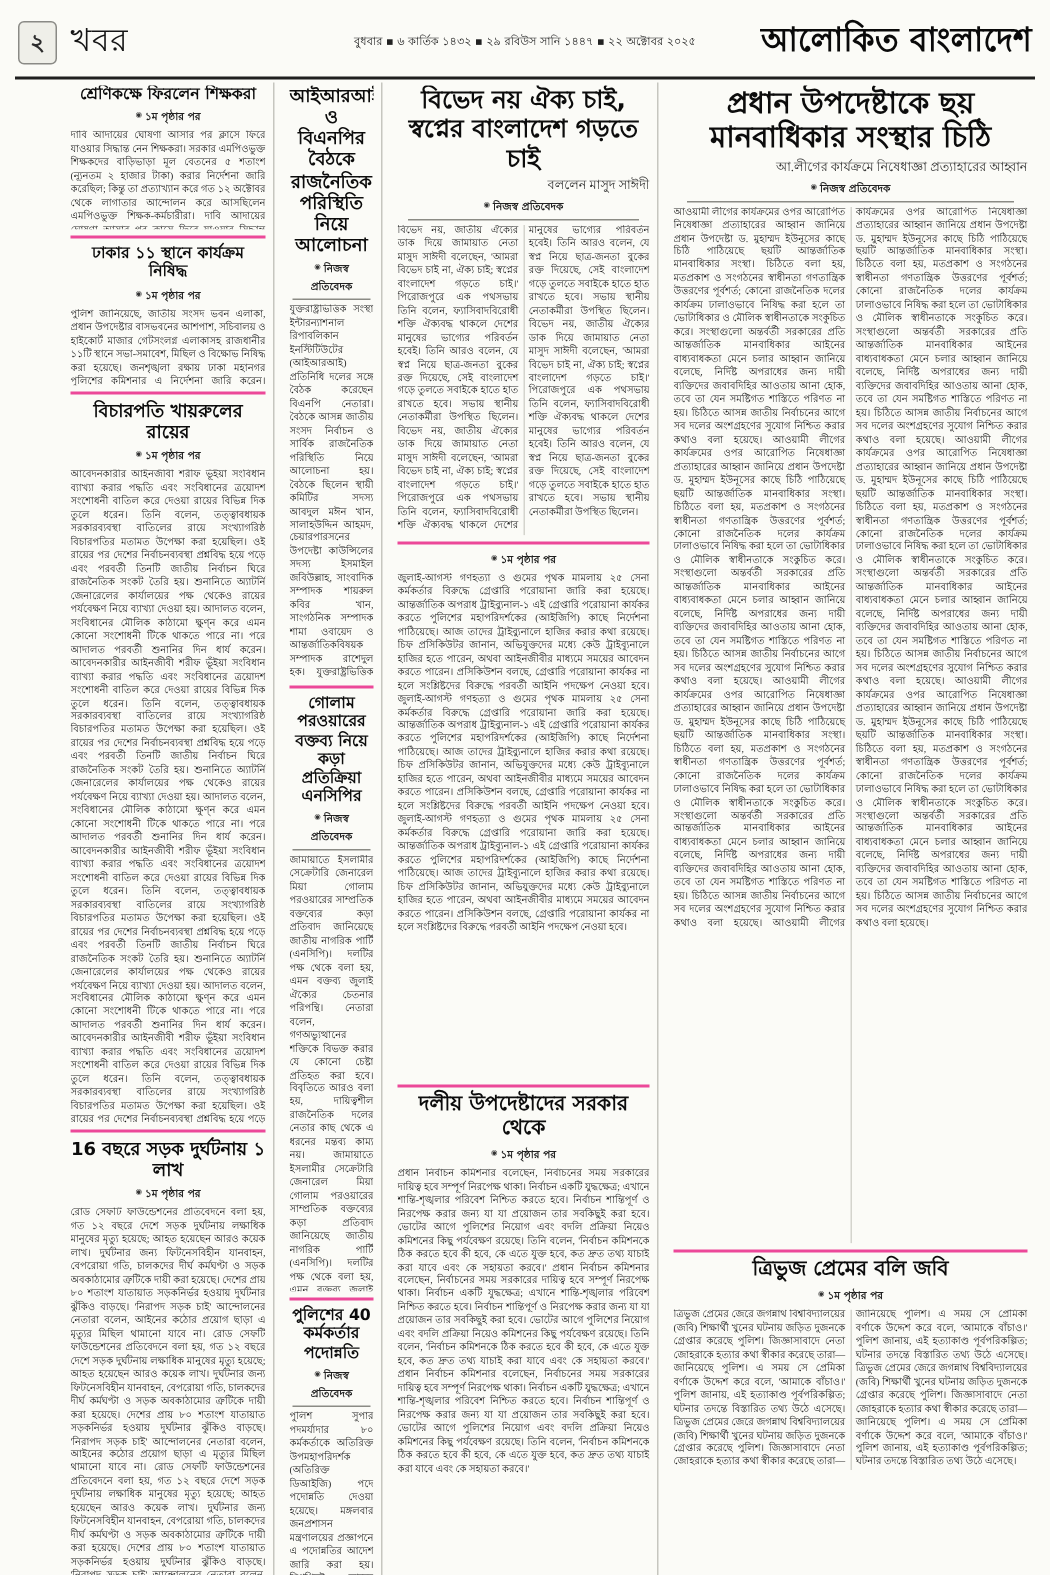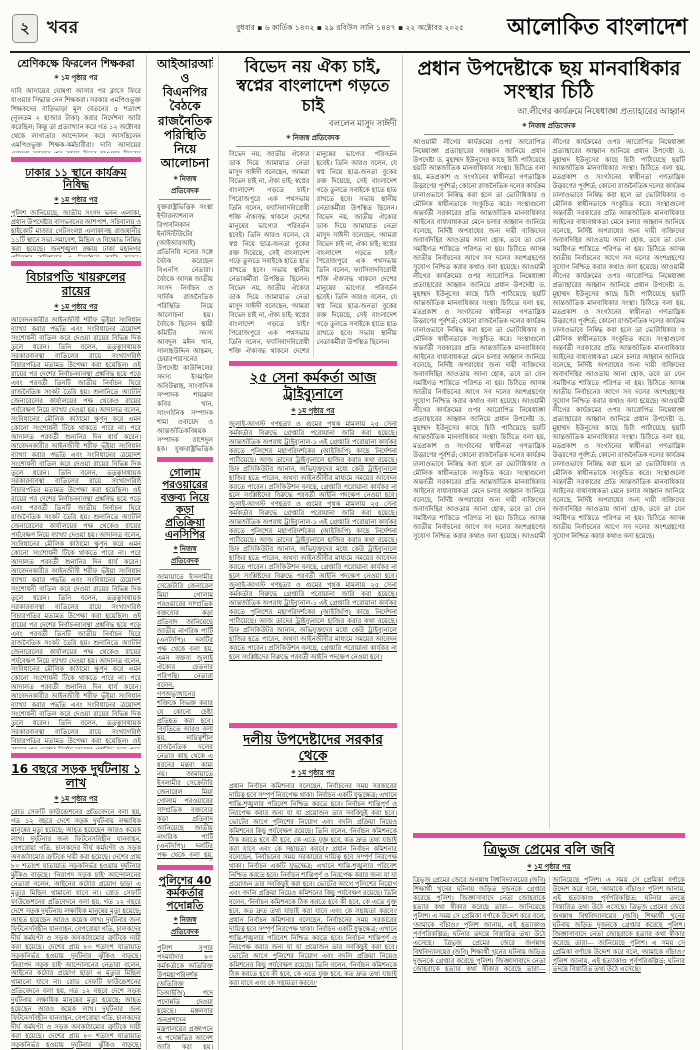--- a/index.html
+++ b/index.html
@@ -12,37 +12,37 @@
   
   .header {
     position:relative; display:flex; align-items:center; gap:9px;
     border-bottom:2px solid #1f1f1f; padding:3px 2px 6px 2px; height:34px; box-sizing:content-box;
   }
   .pageno-box {
     width:24px; height:27px; border:1.5px solid #8a8a86; border-radius:4px;
     background:#efefe9; display:flex; align-items:center; justify-content:center;
     font-weight:bold; font-size:15px; color:#2c2c2c; flex:0 0 auto;
   }
-  .section-title { font-size:17px; font-weight:bold; letter-spacing:0.5px; }
+  .section-title { font-size:21px; font-weight:normal; letter-spacing:0.5px; }
   .dateline {
     position:absolute; left:50%; top:14px; transform:translateX(-50%);
     font-size:7.5px; color:#222; white-space:nowrap; font-family:"DejaVu Sans","Liberation Sans",sans-serif;
   }
   .masthead {
     margin-left:auto; font-size:21px; font-weight:900; color:#0a0a0a;
     font-family:"DejaVu Sans","Liberation Sans",sans-serif; letter-spacing:0.2px;
     transform:scaleY(1.05);
   }
   
-  .content { display:grid; grid-template-columns:136px 72px 184px 1fr; height:996px; margin-top:2px; }
+  .content { display:grid; grid-template-columns:136px 72px 184px 1fr; height:996px; margin-top:2px;margin-left:36px; }
   .colgroup { overflow:hidden; padding:2px 5px 0 1px; min-width:0; }
   .colgroup + .colgroup { border-left:1px solid #c6c6bf; padding-left:10px; }
   
   .article { overflow:hidden; display:flex; flex-direction:column; box-sizing:border-box; }
-  .article + .article { border-top:5px solid #ec4899; margin-top:4px; padding-top:4px;text-decoration:underline; }
+  .article + .article { border-top:2px solid #ec4899; margin-top:4px; padding-top:4px; }
   .hl {
     font-family:"DejaVu Sans","Liberation Sans",sans-serif; font-weight:bold;
     text-align:center; margin:0 0 3px 0; line-height:1.18; color:#0c0c0c;
   }
   .hl-xs { font-size:10.5px; } .hl-s { font-size:12px; } .hl-m { font-size:13.5px; }
   .hl-l  { font-size:16.5px; } .hl-xl { font-size:19.5px; }
   .subtitle { text-align:right; font-size:8.5px; color:#2e2e2e; margin:0 0 3px 0; line-height:1.25; }
   .meta-line {
     text-align:center; font-size:7px; font-weight:bold; color:#222;
     margin:0 auto 3px auto; padding-bottom:2px; border-bottom:1px solid #8b8b85; width:92%;
@@ -114,21 +114,20 @@
     </div>
 
     <div class="colgroup">
       <article class="article" style="height:300px">
         <h2 class="hl hl-l">বিভেদ নয় ঐক্য চাই, স্বপ্নের বাংলাদেশ গড়তে চাই</h2>
         <div class="subtitle">বললেন মাসুদ সাঈদী</div>
         <div class="meta-line"><span class="bullet">◉</span><span>নিজস্ব প্রতিবেদক</span></div>
         <div class="body-text cols2">বিভেদ নয়, জাতীয় ঐক্যের ডাক দিয়ে জামায়াত নেতা মাসুদ সাঈদী বলেছেন, 'আমরা বিভেদ চাই না, ঐক্য চাই; স্বপ্নের বাংলাদেশ গড়তে চাই।' পিরোজপুরে এক পথসভায় তিনি বলেন, ফ্যাসিবাদবিরোধী শক্তি ঐক্যবদ্ধ থাকলে দেশের মানুষের ভাগ্যের পরিবর্তন হবেই। তিনি আরও বলেন, যে স্বপ্ন নিয়ে ছাত্র-জনতা বুকের রক্ত দিয়েছে, সেই বাংলাদেশ গড়ে তুলতে সবাইকে হাতে হাত রাখতে হবে। সভায় স্থানীয় নেতাকর্মীরা উপস্থিত ছিলেন। বিভেদ নয়, জাতীয় ঐক্যের ডাক দিয়ে জামায়াত নেতা মাসুদ সাঈদী বলেছেন, 'আমরা বিভেদ চাই না, ঐক্য চাই; স্বপ্নের বাংলাদেশ গড়তে চাই।' পিরোজপুরে এক পথসভায় তিনি বলেন, ফ্যাসিবাদবিরোধী শক্তি ঐক্যবদ্ধ থাকলে দেশের মানুষের ভাগ্যের পরিবর্তন হবেই। তিনি আরও বলেন, যে স্বপ্ন নিয়ে ছাত্র-জনতা বুকের রক্ত দিয়েছে, সেই বাংলাদেশ গড়ে তুলতে সবাইকে হাতে হাত রাখতে হবে। সভায় স্থানীয় নেতাকর্মীরা উপস্থিত ছিলেন। বিভেদ নয়, জাতীয় ঐক্যের ডাক দিয়ে জামায়াত নেতা মাসুদ সাঈদী বলেছেন, 'আমরা বিভেদ চাই না, ঐক্য চাই; স্বপ্নের বাংলাদেশ গড়তে চাই।' পিরোজপুরে এক পথসভায় তিনি বলেন, ফ্যাসিবাদবিরোধী শক্তি ঐক্যবদ্ধ থাকলে দেশের মানুষের ভাগ্যের পরিবর্তন হবেই। তিনি আরও বলেন, যে স্বপ্ন নিয়ে ছাত্র-জনতা বুকের রক্ত দিয়েছে, সেই বাংলাদেশ গড়ে তুলতে সবাইকে হাতে হাত রাখতে হবে। সভায় স্থানীয় নেতাকর্মীরা উপস্থিত ছিলেন।</div>
       </article>
       <article class="article" style="height:358px">
-        <h2 class="hl hl-m">২৫ সেনা কর্মকর্তা আজ ট্রাইব্যুনালে</h2>
         <div class="meta-line noline"><span class="bullet">◉</span><span>১ম পৃষ্ঠার পর</span></div>
         <div class="body-text">জুলাই-আগস্ট গণহত্যা ও গুমের পৃথক মামলায় ২৫ সেনা কর্মকর্তার বিরুদ্ধে গ্রেপ্তারি পরোয়ানা জারি করা হয়েছে। আন্তর্জাতিক অপরাধ ট্রাইব্যুনাল-১ এই গ্রেপ্তারি পরোয়ানা কার্যকর করতে পুলিশের মহাপরিদর্শকের (আইজিপি) কাছে নির্দেশনা পাঠিয়েছে। আজ তাদের ট্রাইব্যুনালে হাজির করার কথা রয়েছে। চিফ প্রসিকিউটর জানান, অভিযুক্তদের মধ্যে কেউ ট্রাইব্যুনালে হাজির হতে পারেন, অথবা আইনজীবীর মাধ্যমে সময়ের আবেদন করতে পারেন। প্রসিকিউশন বলছে, গ্রেপ্তারি পরোয়ানা কার্যকর না হলে সংশ্লিষ্টদের বিরুদ্ধে পরবর্তী আইনি পদক্ষেপ নেওয়া হবে। জুলাই-আগস্ট গণহত্যা ও গুমের পৃথক মামলায় ২৫ সেনা কর্মকর্তার বিরুদ্ধে গ্রেপ্তারি পরোয়ানা জারি করা হয়েছে। আন্তর্জাতিক অপরাধ ট্রাইব্যুনাল-১ এই গ্রেপ্তারি পরোয়ানা কার্যকর করতে পুলিশের মহাপরিদর্শকের (আইজিপি) কাছে নির্দেশনা পাঠিয়েছে। আজ তাদের ট্রাইব্যুনালে হাজির করার কথা রয়েছে। চিফ প্রসিকিউটর জানান, অভিযুক্তদের মধ্যে কেউ ট্রাইব্যুনালে হাজির হতে পারেন, অথবা আইনজীবীর মাধ্যমে সময়ের আবেদন করতে পারেন। প্রসিকিউশন বলছে, গ্রেপ্তারি পরোয়ানা কার্যকর না হলে সংশ্লিষ্টদের বিরুদ্ধে পরবর্তী আইনি পদক্ষেপ নেওয়া হবে। জুলাই-আগস্ট গণহত্যা ও গুমের পৃথক মামলায় ২৫ সেনা কর্মকর্তার বিরুদ্ধে গ্রেপ্তারি পরোয়ানা জারি করা হয়েছে। আন্তর্জাতিক অপরাধ ট্রাইব্যুনাল-১ এই গ্রেপ্তারি পরোয়ানা কার্যকর করতে পুলিশের মহাপরিদর্শকের (আইজিপি) কাছে নির্দেশনা পাঠিয়েছে। আজ তাদের ট্রাইব্যুনালে হাজির করার কথা রয়েছে। চিফ প্রসিকিউটর জানান, অভিযুক্তদের মধ্যে কেউ ট্রাইব্যুনালে হাজির হতে পারেন, অথবা আইনজীবীর মাধ্যমে সময়ের আবেদন করতে পারেন। প্রসিকিউশন বলছে, গ্রেপ্তারি পরোয়ানা কার্যকর না হলে সংশ্লিষ্টদের বিরুদ্ধে পরবর্তী আইনি পদক্ষেপ নেওয়া হবে।</div>
       </article>
       <article class="article" style="flex:1">
         <h2 class="hl hl-m">দলীয় উপদেষ্টাদের সরকার থেকে</h2>
         <div class="meta-line noline"><span class="bullet">◉</span><span>১ম পৃষ্ঠার পর</span></div>
         <div class="body-text">প্রধান নির্বাচন কমিশনার বলেছেন, নির্বাচনের সময় সরকারের দায়িত্ব হবে সম্পূর্ণ নিরপেক্ষ থাকা। নির্বাচন একটি যুদ্ধক্ষেত্র; এখানে শান্তি-শৃঙ্খলার পরিবেশ নিশ্চিত করতে হবে। নির্বাচন শান্তিপূর্ণ ও নিরপেক্ষ করার জন্য যা যা প্রয়োজন তার সবকিছুই করা হবে। ভোটের আগে পুলিশের নিয়োগ এবং বদলি প্রক্রিয়া নিয়েও কমিশনের কিছু পর্যবেক্ষণ রয়েছে। তিনি বলেন, 'নির্বাচন কমিশনকে ঠিক করতে হবে কী হবে, কে এতে যুক্ত হবে, কত দ্রুত তথ্য যাচাই করা যাবে এবং কে সহায়তা করবে।' প্রধান নির্বাচন কমিশনার বলেছেন, নির্বাচনের সময় সরকারের দায়িত্ব হবে সম্পূর্ণ নিরপেক্ষ থাকা। নির্বাচন একটি যুদ্ধক্ষেত্র; এখানে শান্তি-শৃঙ্খলার পরিবেশ নিশ্চিত করতে হবে। নির্বাচন শান্তিপূর্ণ ও নিরপেক্ষ করার জন্য যা যা প্রয়োজন তার সবকিছুই করা হবে। ভোটের আগে পুলিশের নিয়োগ এবং বদলি প্রক্রিয়া নিয়েও কমিশনের কিছু পর্যবেক্ষণ রয়েছে। তিনি বলেন, 'নির্বাচন কমিশনকে ঠিক করতে হবে কী হবে, কে এতে যুক্ত হবে, কত দ্রুত তথ্য যাচাই করা যাবে এবং কে সহায়তা করবে।' প্রধান নির্বাচন কমিশনার বলেছেন, নির্বাচনের সময় সরকারের দায়িত্ব হবে সম্পূর্ণ নিরপেক্ষ থাকা। নির্বাচন একটি যুদ্ধক্ষেত্র; এখানে শান্তি-শৃঙ্খলার পরিবেশ নিশ্চিত করতে হবে। নির্বাচন শান্তিপূর্ণ ও নিরপেক্ষ করার জন্য যা যা প্রয়োজন তার সবকিছুই করা হবে। ভোটের আগে পুলিশের নিয়োগ এবং বদলি প্রক্রিয়া নিয়েও কমিশনের কিছু পর্যবেক্ষণ রয়েছে। তিনি বলেন, 'নির্বাচন কমিশনকে ঠিক করতে হবে কী হবে, কে এতে যুক্ত হবে, কত দ্রুত তথ্য যাচাই করা যাবে এবং কে সহায়তা করবে।'</div>
       </article>
     </div>
 

